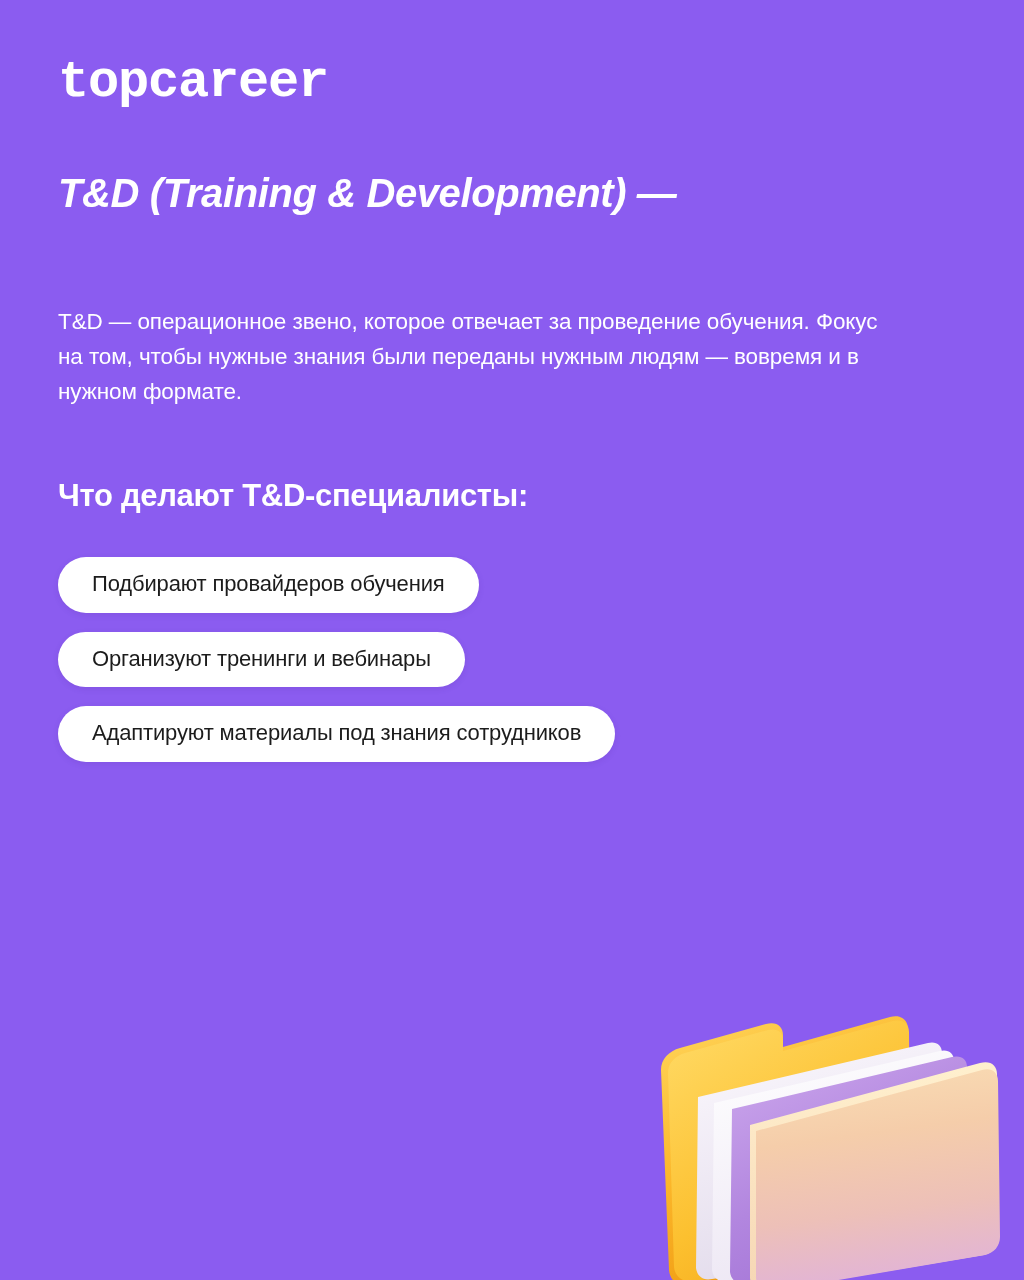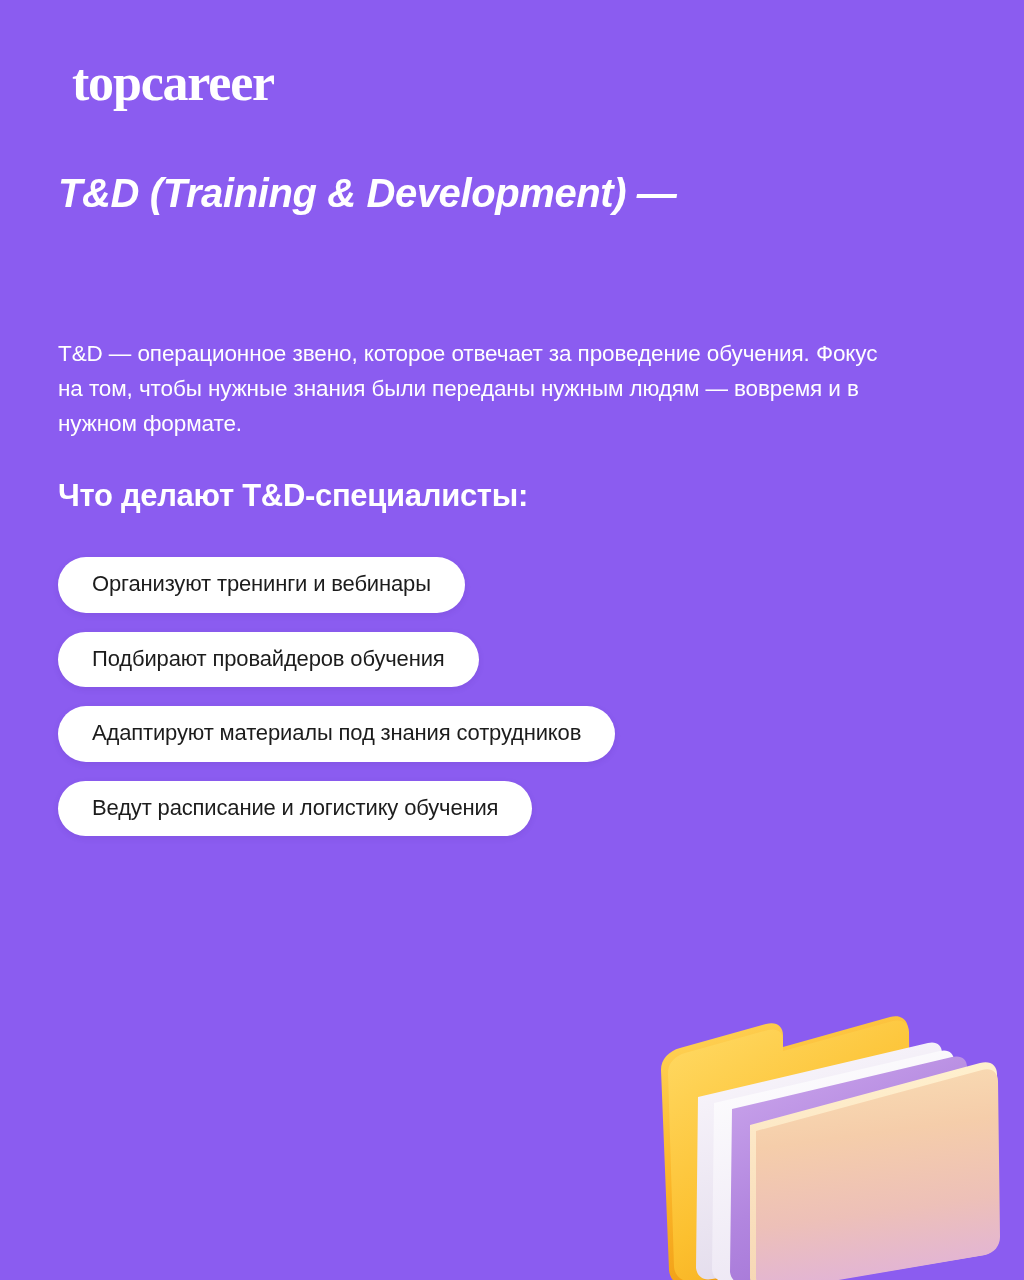--- a/index.html
+++ b/index.html
@@ -18,28 +18,28 @@
     position: relative;
     width: 1024px;
     height: 1280px;
     background: #8B5CF0;
     overflow: hidden;
   }
 
   
   .logo {
     position: absolute;
-    left: 72px;
+    left: 58px;
     top: 57px;
     font-size: 52px;
     font-weight: 700;
     letter-spacing: -1.2px;
     color: #FFFFFF;
     line-height: 1;
-    font-family: Liberation Serif, serif;
+    font-family: Liberation Mono, monospace;
   }
 
   
   .heading {
     position: absolute;
     left: 58px;
     top: 168px;
     width: 880px;
     font-size: 40px;
     font-weight: 700;
@@ -57,21 +57,20 @@
   .lead {
     position: absolute;
     left: 58px;
     top: 305px;
     width: 830px;
     font-size: 22.5px;
     font-weight: 500;
     line-height: 1.55;
     color: #FFFFFF;
     letter-spacing: -0.1px;
-    margin-top: 32px;
   }
 
   
   .section-title {
     position: absolute;
     left: 58px;
     top: 478px;
     font-size: 31px;
     font-weight: 700;
     color: #ffffff;
@@ -124,24 +123,23 @@
 
   <div class="heading">
     <span>T&amp;D (Training &amp; Development) —</span>
   </div>
 
   <div class="lead">T&amp;D — операционное звено, которое отвечает за проведение обучения. Фокус на том, чтобы нужные знания были переданы нужным людям — вовремя и в нужном формате.</div>
 
   <div class="section-title">Что делают T&amp;D-специалисты:</div>
 
   <div class="pill-list">
+    <div class="pill">Подбирают провайдеров обучения</div>
     <div class="pill">Организуют тренинги и вебинары</div>
-    <div class="pill">Подбирают провайдеров обучения</div>
     <div class="pill">Адаптируют материалы под знания сотрудников</div>
-    <div class="pill">Ведут расписание и логистику обучения</div>
   </div>
 
   <div class="folder-art">
     <svg viewBox="0 0 400 310" xmlns="http://www.w3.org/2000/svg" aria-hidden="true">
       <defs>
         <linearGradient id="gBackSide" x1="0" y1="0" x2="0.4" y2="1">
           <stop offset="0%" stop-color="#FFD65C"></stop>
           <stop offset="55%" stop-color="#FBB62A"></stop>
           <stop offset="100%" stop-color="#EF9A12"></stop>
         </linearGradient>

